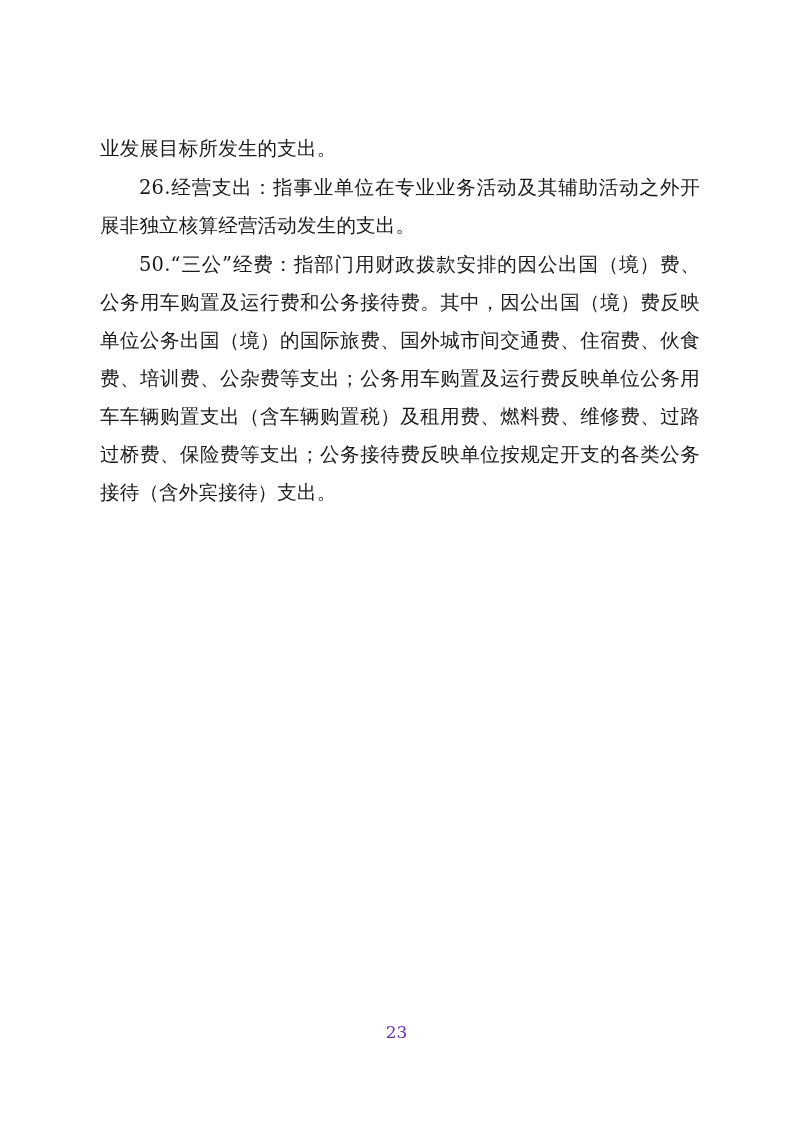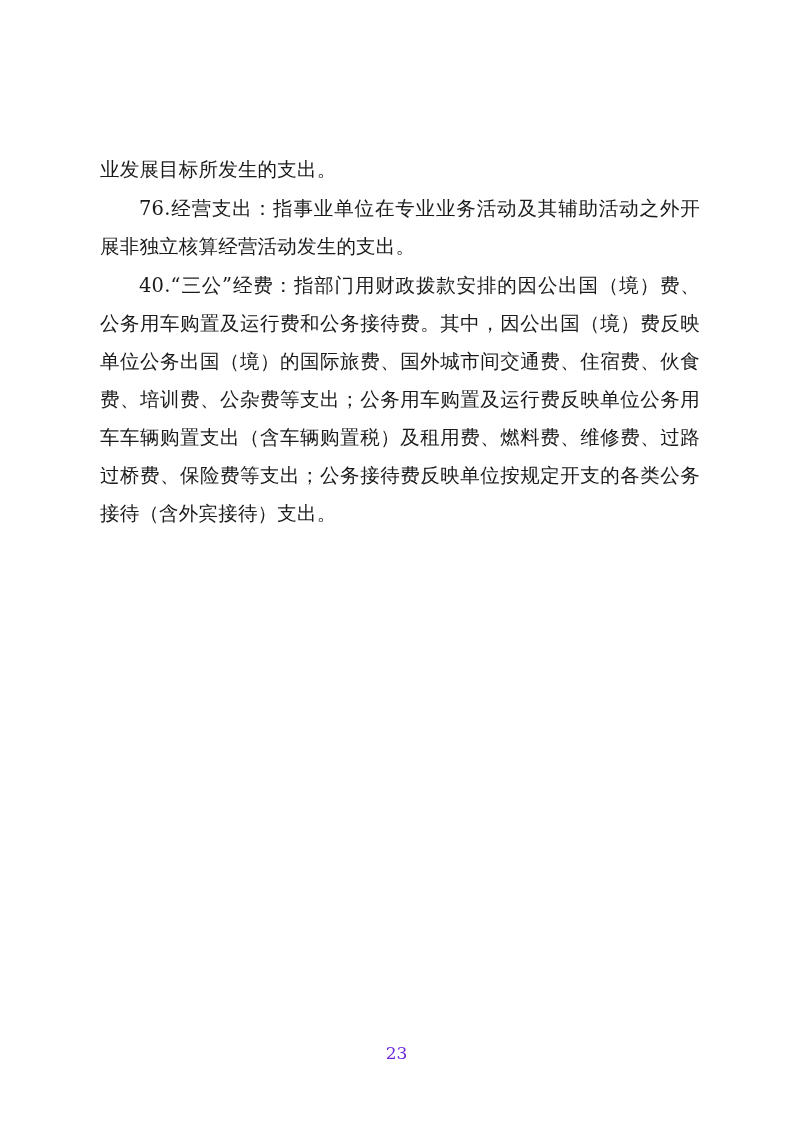--- a/index.html
+++ b/index.html
@@ -15,21 +15,20 @@
     color: #1a1a1a;
     overflow: hidden;
   }
   .page {
     position: absolute;
     left: 0;
     top: 0;
     width: 793px;
     height: 1004px;
     background: #ffffff;
-    margin-top: 21px;
   }
   .content {
     position: absolute;
     left: 100px;
     top: 130px;
     width: 600px;
   }
   .para {
     font-size: 19.5px;
     line-height: 38px;
@@ -52,17 +51,17 @@
     font-family: "DejaVu Serif", "Liberation Serif", serif;
     color: #6d28d9;
   }
 </style>
 </head>
 <body>
 
 <div class="page">
   <div class="content">
     <p class="para">业发展目标所发生的支出。</p>
-    <p class="para indent">76.经营支出：指事业单位在专业业务活动及其辅助活动之外开展非独立核算经营活动发生的支出。</p>
-    <p class="para indent">40.“三公”经费：指部门用财政拨款安排的因公出国（境）费、公务用车购置及运行费和公务接待费。其中，因公出国（境）费反映单位公务出国（境）的国际旅费、国外城市间交通费、住宿费、伙食费、培训费、公杂费等支出；公务用车购置及运行费反映单位公务用车车辆购置支出（含车辆购置税）及租用费、燃料费、维修费、过路过桥费、保险费等支出；公务接待费反映单位按规定开支的各类公务接待（含外宾接待）支出。</p>
+    <p class="para indent">26.经营支出：指事业单位在专业业务活动及其辅助活动之外开展非独立核算经营活动发生的支出。</p>
+    <p class="para indent">50.“三公”经费：指部门用财政拨款安排的因公出国（境）费、公务用车购置及运行费和公务接待费。其中，因公出国（境）费反映单位公务出国（境）的国际旅费、国外城市间交通费、住宿费、伙食费、培训费、公杂费等支出；公务用车购置及运行费反映单位公务用车车辆购置支出（含车辆购置税）及租用费、燃料费、维修费、过路过桥费、保险费等支出；公务接待费反映单位按规定开支的各类公务接待（含外宾接待）支出。</p>
   </div>
   <div class="page-number">23</div>
 </div>
 
 </body></html>

